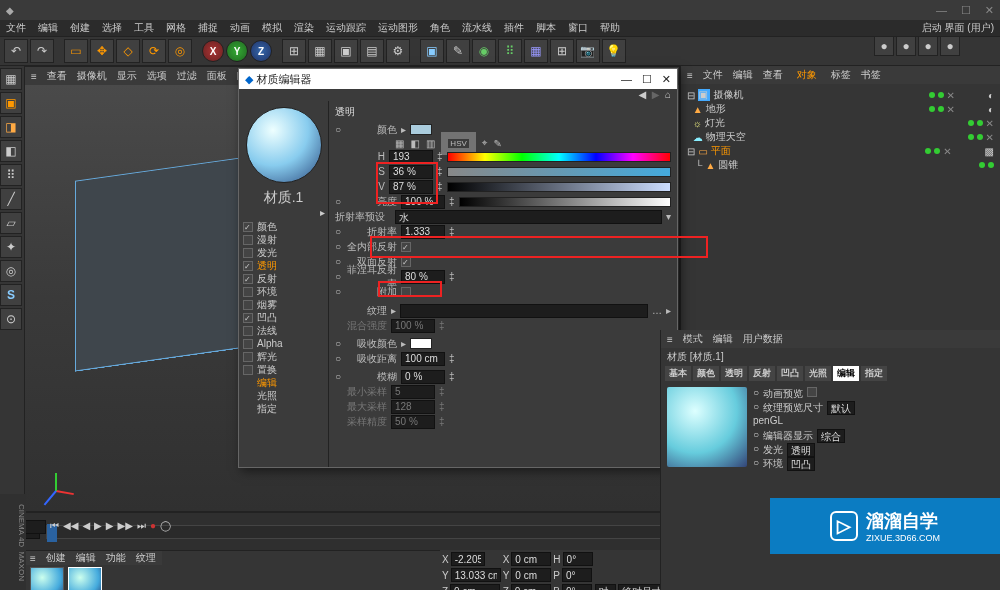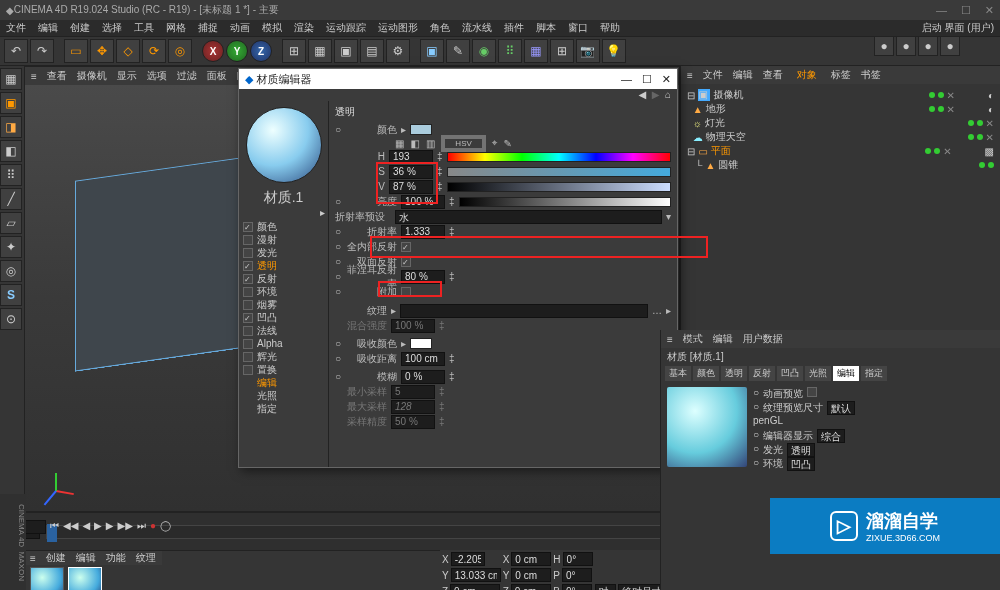--- a/index.html
+++ b/index.html
@@ -45,21 +45,21 @@
 .statusbar { position: absolute; bottom: 26px; left: 0; right: 0; height: 14px; font-size: 9px; color: #888; padding: 0 8px; }
 .matbar { position: absolute; bottom: 0; left: 0; right: 0; height: 40px; background: #353535; border-top: 1px solid #222; display:flex; }
 .matbar .thumbs { display:flex; gap:4px; padding:2px 6px; }
 .matbar .thumb { width: 34px; height: 34px; background: radial-gradient(circle at 35% 30%, #cfe, #4ad 60%, #236); border:1px solid #555; }
 .matbar .thumb.sel { border-color:#fff; }
 .coordbar { position: absolute; bottom: 0; left: 440px; right: 340px; height: 40px; background:#353535; font-size: 10px; display: grid; grid-template-columns: repeat(4,1fr) 60px 60px; gap: 2px; padding: 2px; }
 .coordbar .cell { display:flex; align-items:center; gap:2px; }
 .attrpanel { position:absolute; right:0; bottom:0; width:340px; height:260px; background:#353535; border-left:1px solid #222; }
 .attrpanel .preview { width: 80px; height: 80px; background: radial-gradient(circle at 35% 30%, #dff, #6cd 55%, #347); margin: 6px; border-radius:2px; }
 .attrpanel .tabs { display:flex; flex-wrap:wrap; gap:2px; padding:0 4px; font-size:9px; }
-.attrpanel .tabs span { background:#444; padding:1px 4px; }
+.attrpanel .tabs span { background:#444; padding:1px 4px;font-weight:bold; }
 .attrpanel .tabs span.active { background:#fff; color:#000; }
 
 .dlg { position: absolute; top: 68px; left: 238px; width: 440px; height: 400px; background: #3b3b3b; border:1px solid #666; box-shadow: 3px 3px 10px rgba(0,0,0,.5); display:flex; flex-direction:column; }
 .dlg-title { height: 20px; background: #fff; color:#222; display:flex; align-items:center; padding:0 6px; font-size:11px; }
 .dlg-title .winbtns { margin-left:auto; display:flex; gap:10px; font-family: Arial; cursor:pointer; }
 .dlg-body { flex:1; display:flex; }
 .dlg-left { width: 90px; background:#3b3b3b; border-right:1px solid #222; }
 .dlg-left .ball { width: 76px; height: 76px; margin:6px auto; background: radial-gradient(circle at 35% 30%, #eff, #8ce 50%, #358 95%); border-radius: 50%; border:1px solid #222; }
 .dlg-left .channels { padding: 2px 4px; }
 .dlg-left .channels .chrow { display:flex; align-items:center; gap:4px; height:13px; font-size:10px; color:#ccc; }
@@ -84,21 +84,20 @@
 .logo .sub { font-size:9px; font-weight:normal; }
 .maxonbar { position:absolute; left:0; bottom:0; width:26px; height:96px; background:#303030; writing-mode: vertical-rl; text-align:center; font-size:8px; color:#888; }
 .smalltoolbar { position:absolute; top:36px; right:40px; height:26px; display:flex; gap:2px; }
 .smalltoolbar .tbtn { width:20px; height:20px; }
 </style>
 </head>
 <body>
 
 <div class="titlebar">
   <span>◆</span>
-  <span>CINEMA 4D R19.024 Studio (RC - R19) - [未标题 1 *] - 主要</span>
   <div class="winbtns">
     <span>—</span>
     <span>☐</span>
     <span>✕</span>
   </div>
 </div>
 
 <div class="menubar">
   <span>文件</span>
   <span>编辑</span>
@@ -348,21 +347,21 @@
       <div class="row">
           <span>○</span>
           <span class="lbl">颜色</span>
           <span>▸</span>
           <span class="swatch"></span>
         </div>
       <div class="row" style="height:12px;gap:6px;margin-left:60px">
         <span>▦</span>
         <span>◧</span>
         <span>▥</span>
-        <span style="font-size:8px;border:4px solid #737373;padding:0 10px">HSV</span>
+        <span style="font-size:8px;border:7px solid #737373;padding:0 2px">HSV</span>
         <span>⌖</span>
         <span>✎</span>
       </div>
       <div class="row">
           <span style="width:50px;text-align:right">H</span>
           <input class="fld val" value="193" style="">
           <span>‡</span>
           <div class="slider slider-h"></div>
         </div>
       <div class="row">
@@ -446,21 +445,21 @@
           <input class="fld val" value="0 %" style="">
           <span>‡</span>
         </div>
       <div class="row" style="color:#777">
           <span class="lbl">最小采样</span>
           <input class="fld val" style="color: rgb(119, 119, 119);" value="5">
           <span>‡</span>
         </div>
       <div class="row" style="color:#777">
           <span class="lbl">最大采样</span>
-          <input class="fld val" style="color: rgb(119, 119, 119); font-style: italic;" value="128">
+          <input class="fld val" style="color: rgb(119, 119, 119);" value="128">
           <span>‡</span>
         </div>
       <div class="row" style="color:#777">
           <span class="lbl">采样精度</span>
           <input class="fld val" style="color: rgb(119, 119, 119);" value="50 %">
           <span>‡</span>
         </div>
     </div>
   </div>
 </div>

